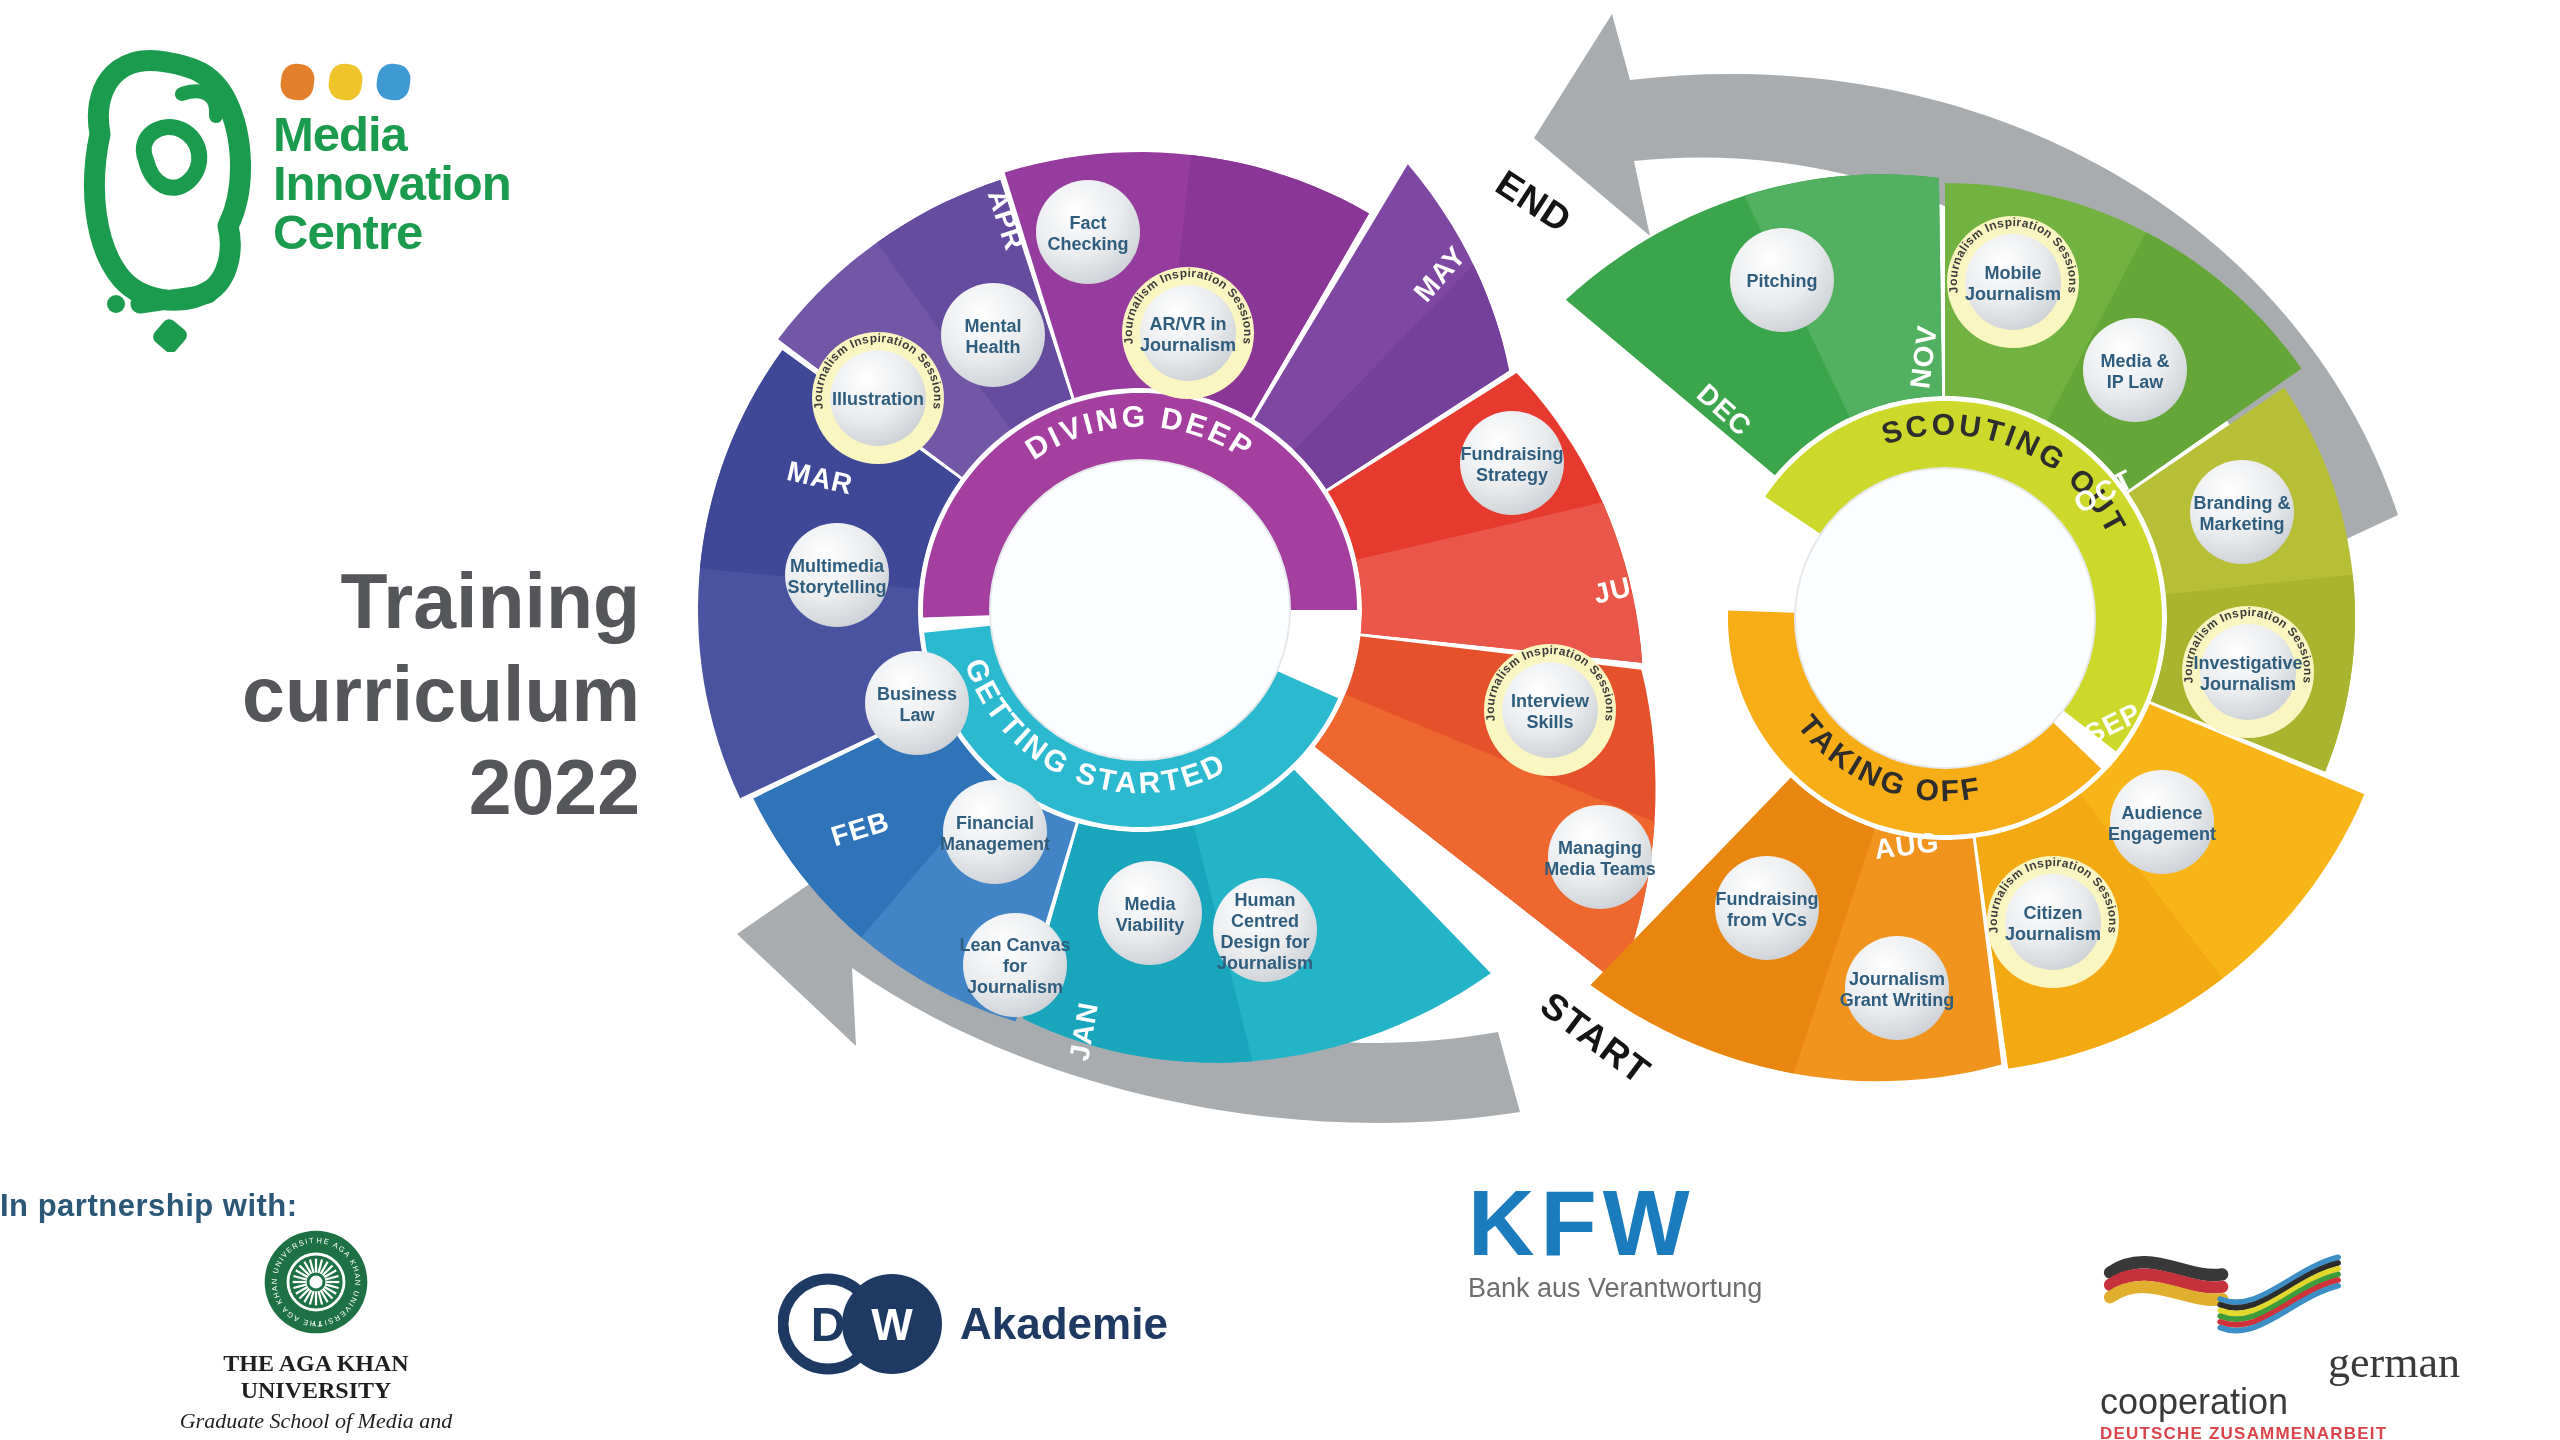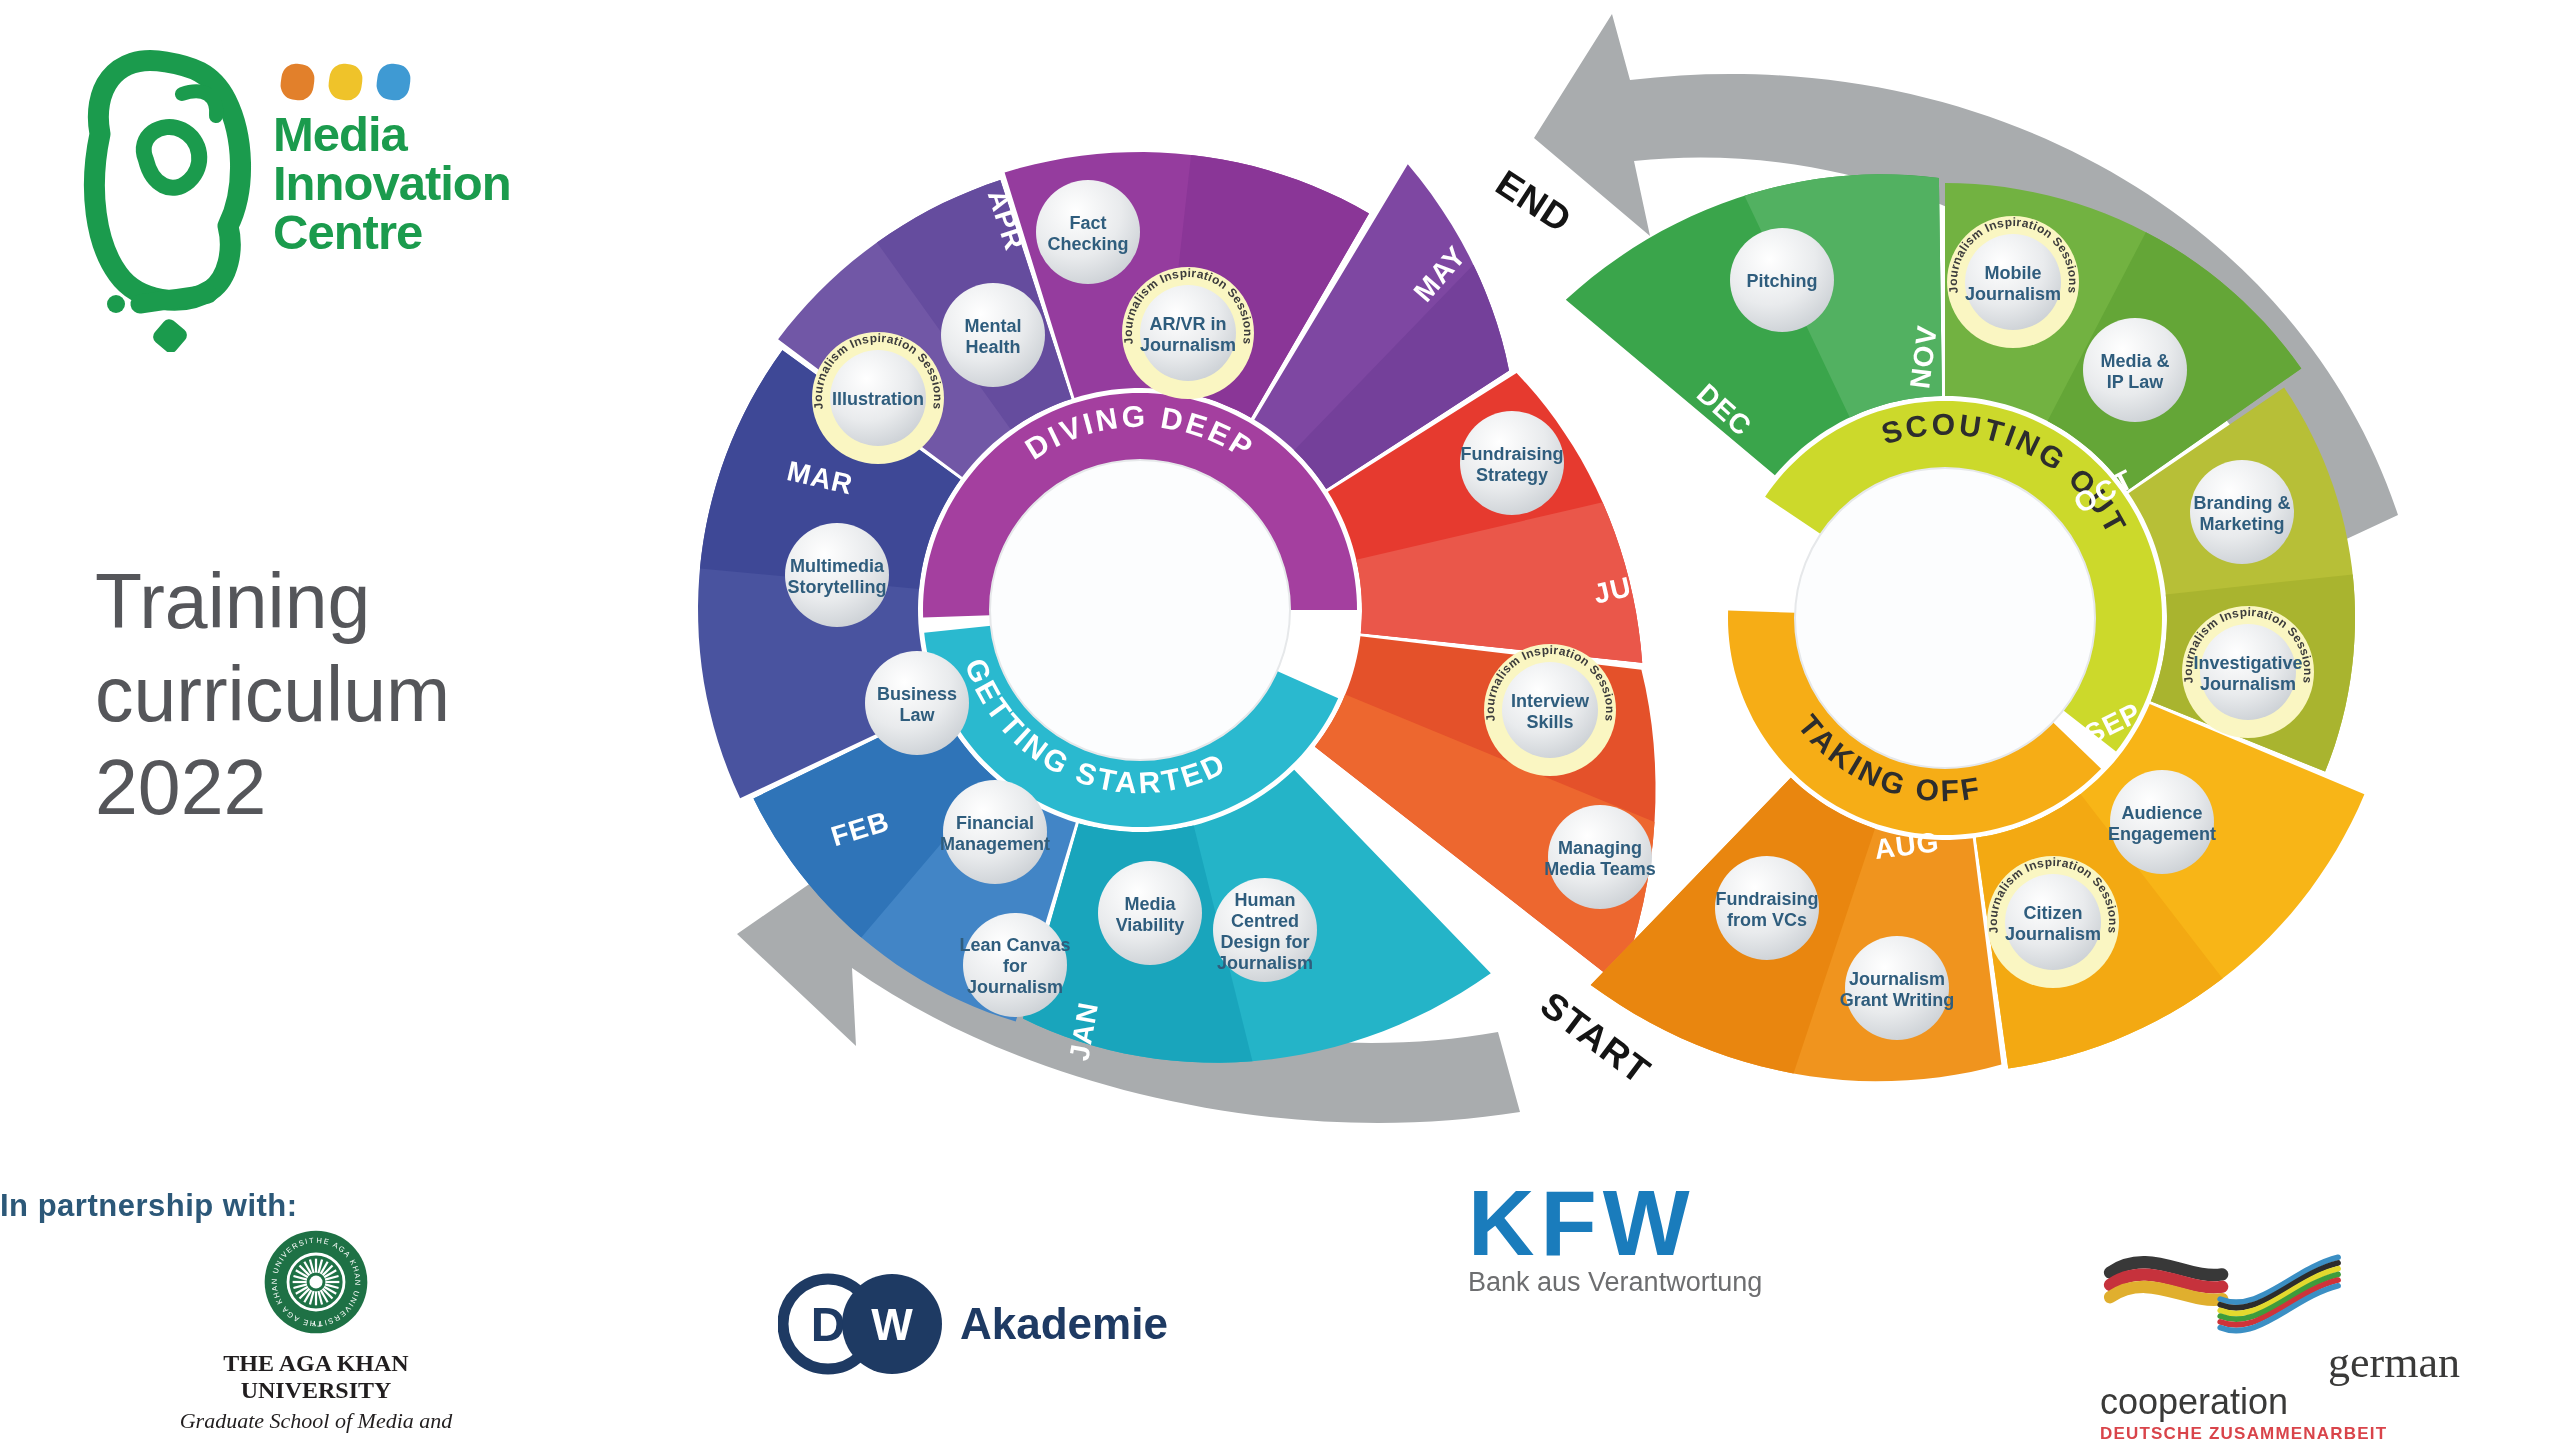--- a/index.html
+++ b/index.html
@@ -9,41 +9,41 @@
   svg text{font-family:"Liberation Sans",sans-serif;}
 
   
   .logo{position:absolute;left:78px;top:42px;display:flex;}
   .logo-right{margin-left:20px;}
   .dots{display:flex;gap:15px;margin:22px 0 10px 8px;}
   .dot{width:33px;height:36px;border-radius:42%;transform:rotate(8deg);}
   .logo-name{font-size:49px;line-height:1.0;font-weight:bold;color:#1b9b4d;letter-spacing:-1px;}
 
   
-  .title{position:absolute;left:95px;top:555px;width:545px;text-align:left;
-         font-weight:normal;font-size:77px;line-height:1.21;color:#55565a;}
+  .title{position:absolute;left:95px;top:555px;width:545px;text-align:right;
+         font-weight:bold;font-size:77px;line-height:1.21;color:#55565a;}
 
   
   .phase-text{font-size:30px;font-weight:bold;letter-spacing:3px;}
   .month-text{font-size:28px;font-weight:bold;fill:#ffffff;letter-spacing:1px;}
   .flow-text{font-size:37px;font-weight:bold;fill:#141414;letter-spacing:1px;}
   .topic-text{font-size:18px;font-weight:bold;fill:#2f5d7d;}
   .session-text{font-size:12px;font-weight:bold;fill:#3c3c3c;letter-spacing:.4px;}
 
   
   .partner-heading{position:absolute;left:0;top:1188px;width:2560px;text-align:left;
                    font-size:31px;font-weight:bold;color:#2c5878;letter-spacing:.5px;}
   .aga{position:absolute;left:148px;top:1226px;width:336px;text-align:center;color:#211e1f;}
   .aga-line1{font-family:"Liberation Serif",serif;font-weight:bold;font-size:24px;margin-top:8px;}
   .aga-line2{font-family:"Liberation Serif",serif;font-style:italic;font-size:22px;margin-top:4px;}
   .dw{position:absolute;left:778px;top:1272px;display:flex;align-items:center;gap:16px;}
   .dw-label{font-size:44px;font-weight:bold;color:#1e3a63;}
   .kfw{position:absolute;left:1468px;top:1180px;}
   .kfw-word{font-size:92px;line-height:.95;font-weight:bold;color:#1a7cbc;letter-spacing:6px;}
-  .kfw-sub{font-size:27px;color:#6d6e70;}
+  .kfw-sub{font-size:27px;color:#6d6e70;margin-top:6px;}
   .gc{position:absolute;left:2100px;top:1244px;width:360px;}
   .gc-german{font-family:"Liberation Serif",serif;font-size:44px;line-height:.9;color:#3a3a39;text-align:right;}
   .gc-coop{font-size:36px;font-weight:normal;color:#3a3a39;line-height:1.05;}
   .gc-sub{font-size:17px;font-weight:bold;color:#d9444a;letter-spacing:1.2px;margin-top:4px;}
 </style>
 </head>
 <body>
 
 <div class="stage">
 

